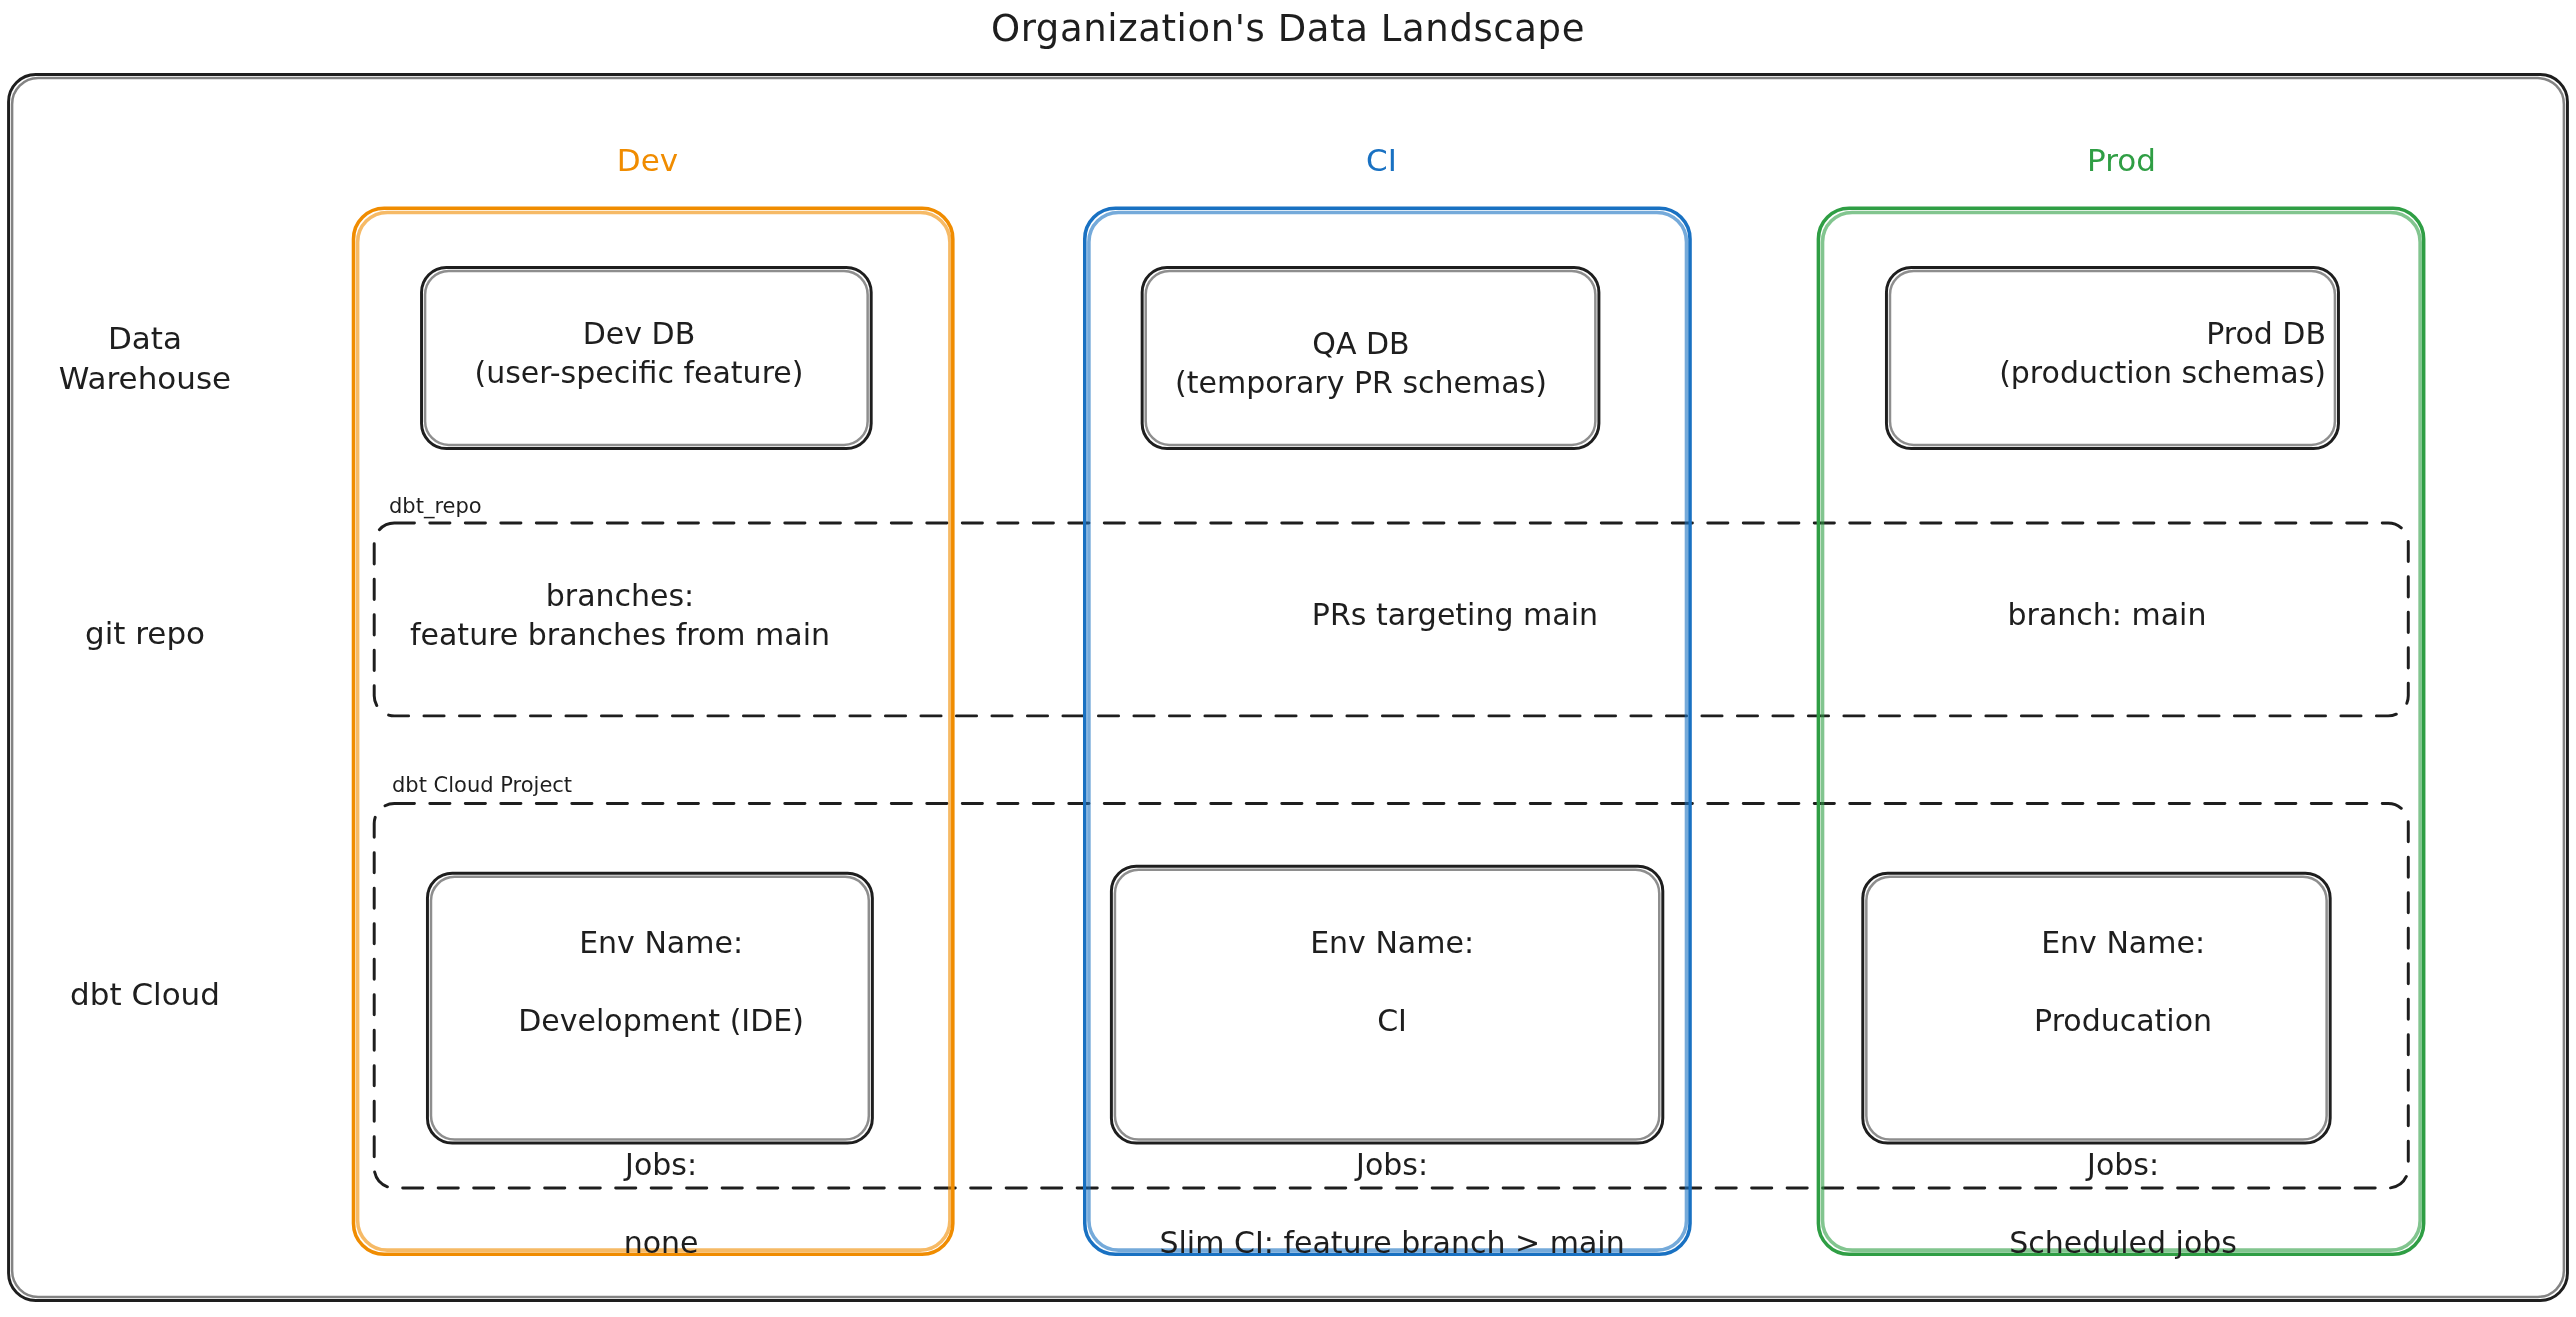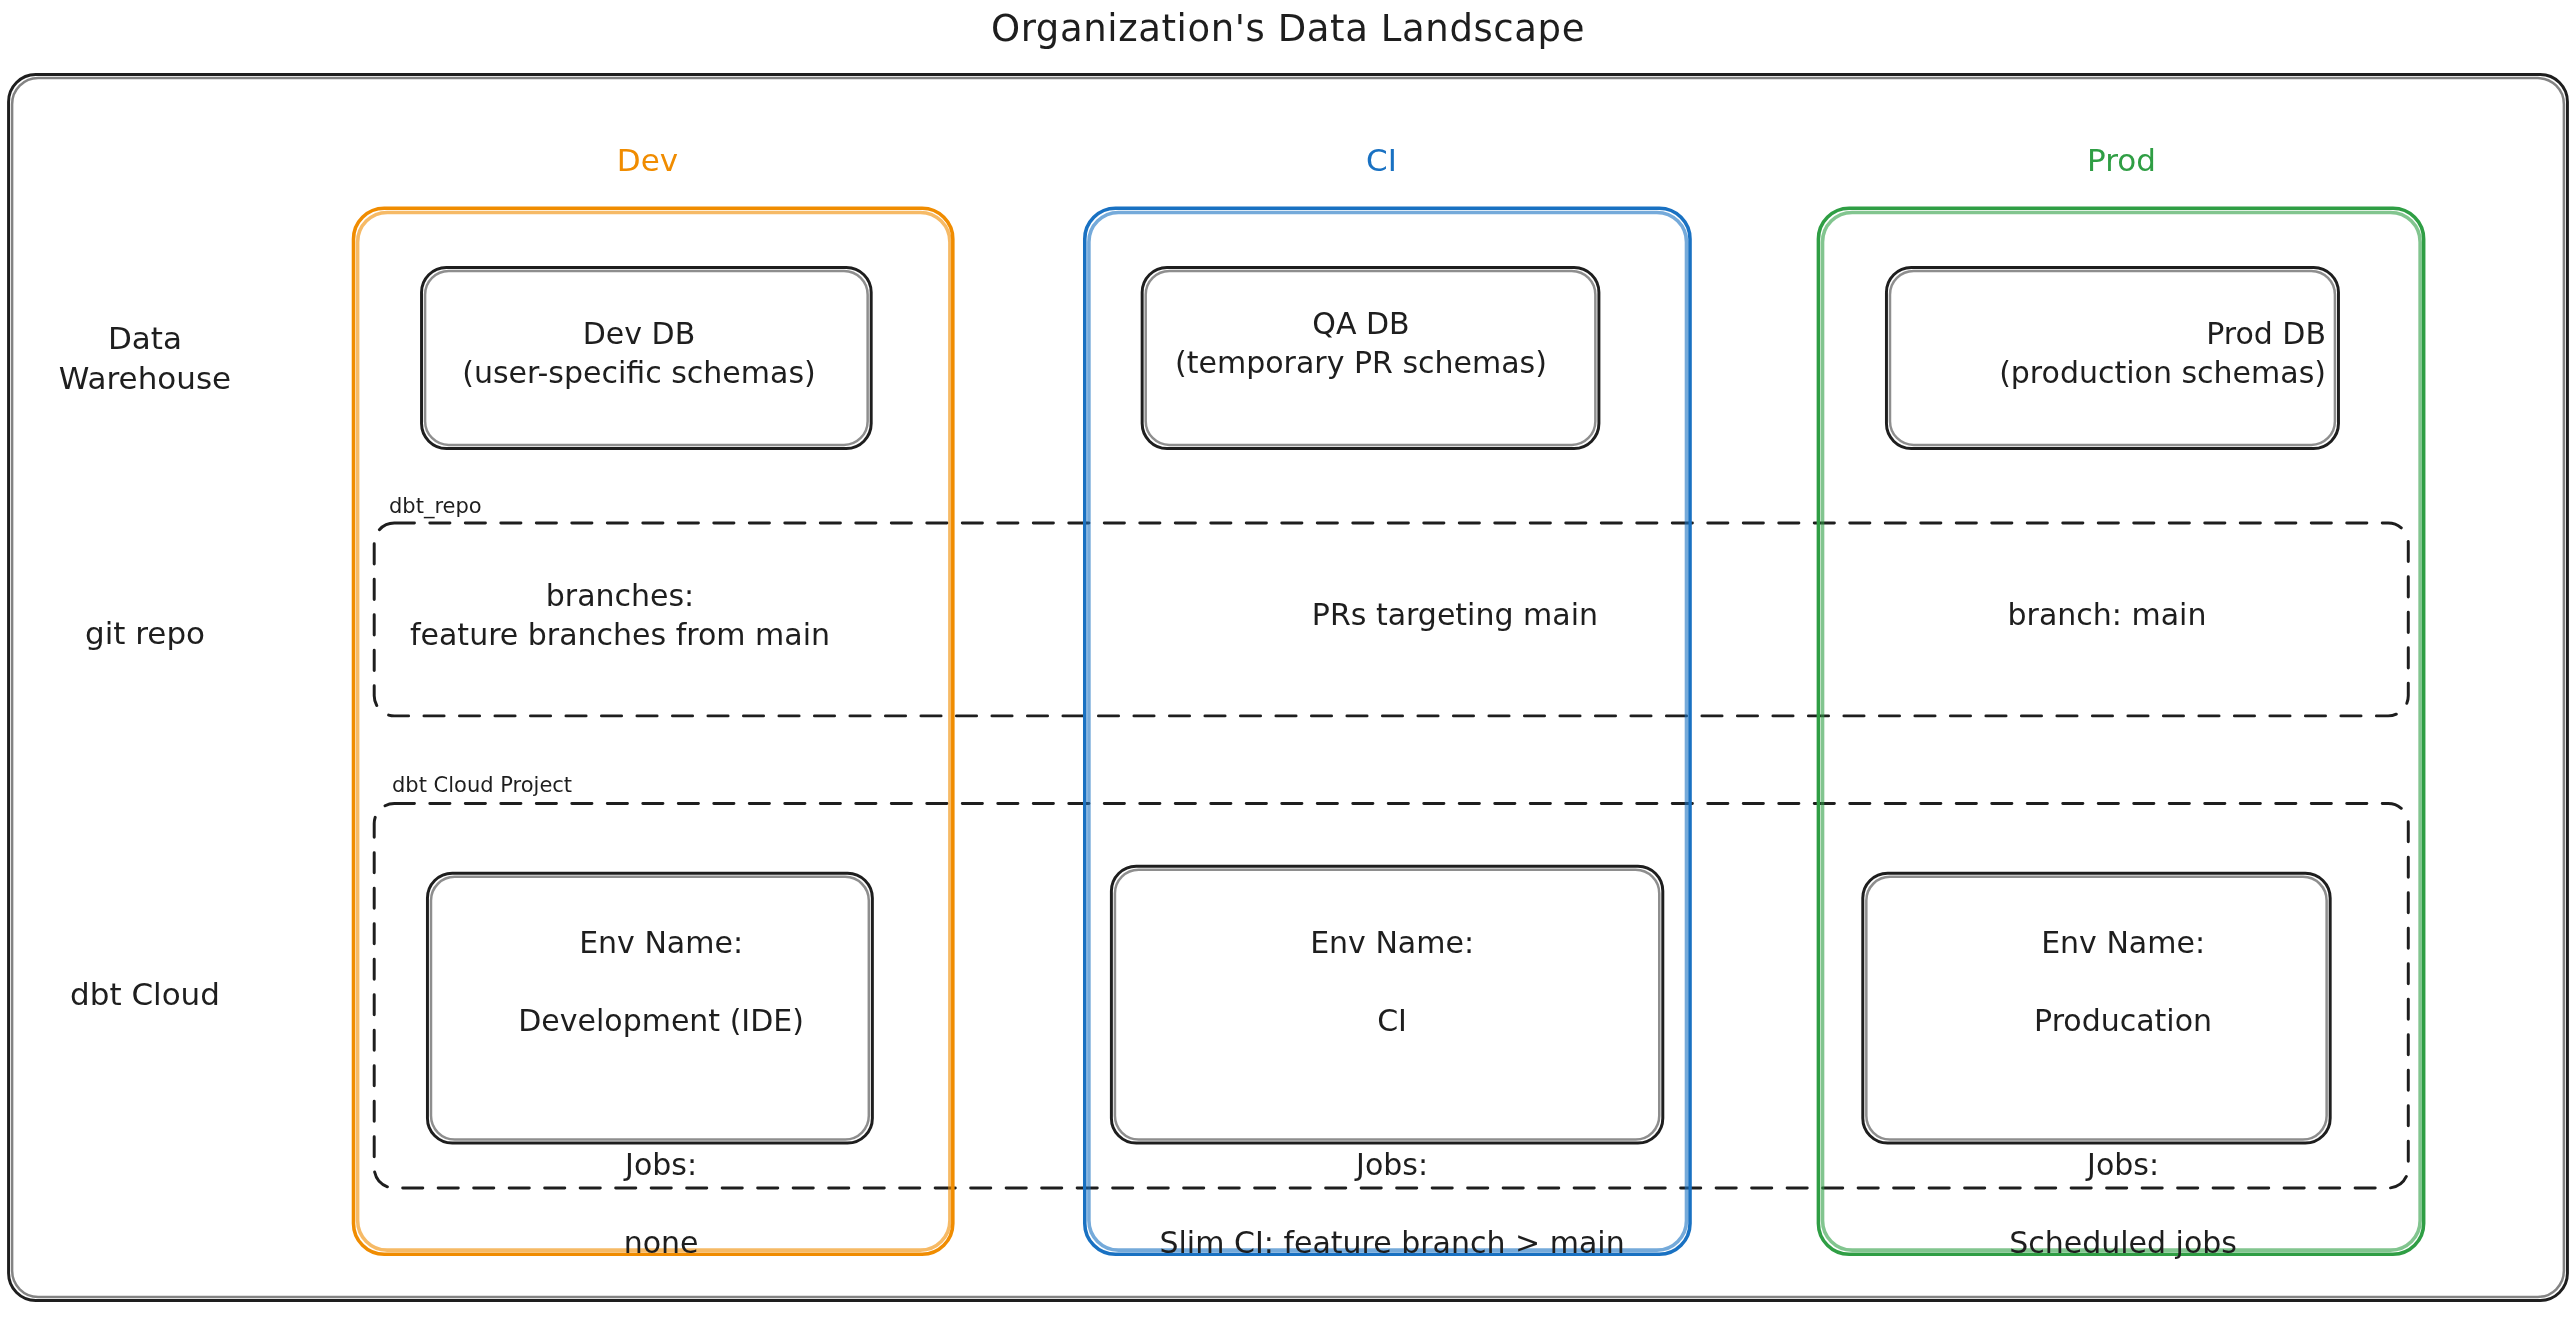--- a/index.html
+++ b/index.html
@@ -32,21 +32,21 @@
   #row-label-dbt   {top:974px;}
 
   .container-label{font-size:21px;text-align:left;}
   #label-dbt-repo        {left:389px;top:493px;width:355px;}
   #label-dbt-cloud-proj  {left:370px;top:772px;width:414px;margin-left:22px;}
 
   .box-text{font-size:30px;}
 
   
   #dw-dev-text {left:414px; top:314px; width:450px;}
-  #dw-ci-text  {left:1136px;top:304px; width:450px;}
+  #dw-ci-text  {left:1136px;top:324px; width:450px;}
   #dw-prod-text{left:1876px;top:314px; width:450px;text-align:right;}
 
   
   #git-dev-text {left:389px; top:576px; width:462px;}
   #git-ci-text  {left:1148px;top:595px;width:450px;text-align:right;}
   #git-prod-text{left:1882px;top:595px;width:450px;}
 
   
   #dbt-dev-text {left:408px; top:884px; width:468px;}
   #dbt-ci-text  {left:1101px;top:884px;width:544px;}
@@ -133,21 +133,21 @@
 
   <div class="txt hand row-label" id="row-label-dw">Data
 Warehouse</div>
   <div class="txt hand row-label" id="row-label-git">git repo</div>
   <div class="txt hand row-label" id="row-label-dbt">dbt Cloud</div>
 
   <div class="txt hand container-label" id="label-dbt-repo">dbt_repo</div>
   <div class="txt hand container-label" id="label-dbt-cloud-proj">dbt Cloud Project</div>
 
   <div class="txt hand box-text" id="dw-dev-text">Dev DB
-(user-specific schemas)</div>
+(user-specific feature)</div>
   <div class="txt hand box-text" id="dw-ci-text">QA DB
 (temporary PR schemas)</div>
   <div class="txt hand box-text" id="dw-prod-text">Prod DB
 (production schemas)</div>
 
   <div class="txt hand box-text" id="git-dev-text">branches:
 feature branches from main</div>
   <div class="txt hand box-text" id="git-ci-text">PRs targeting main</div>
   <div class="txt hand box-text" id="git-prod-text">branch: main</div>
 

